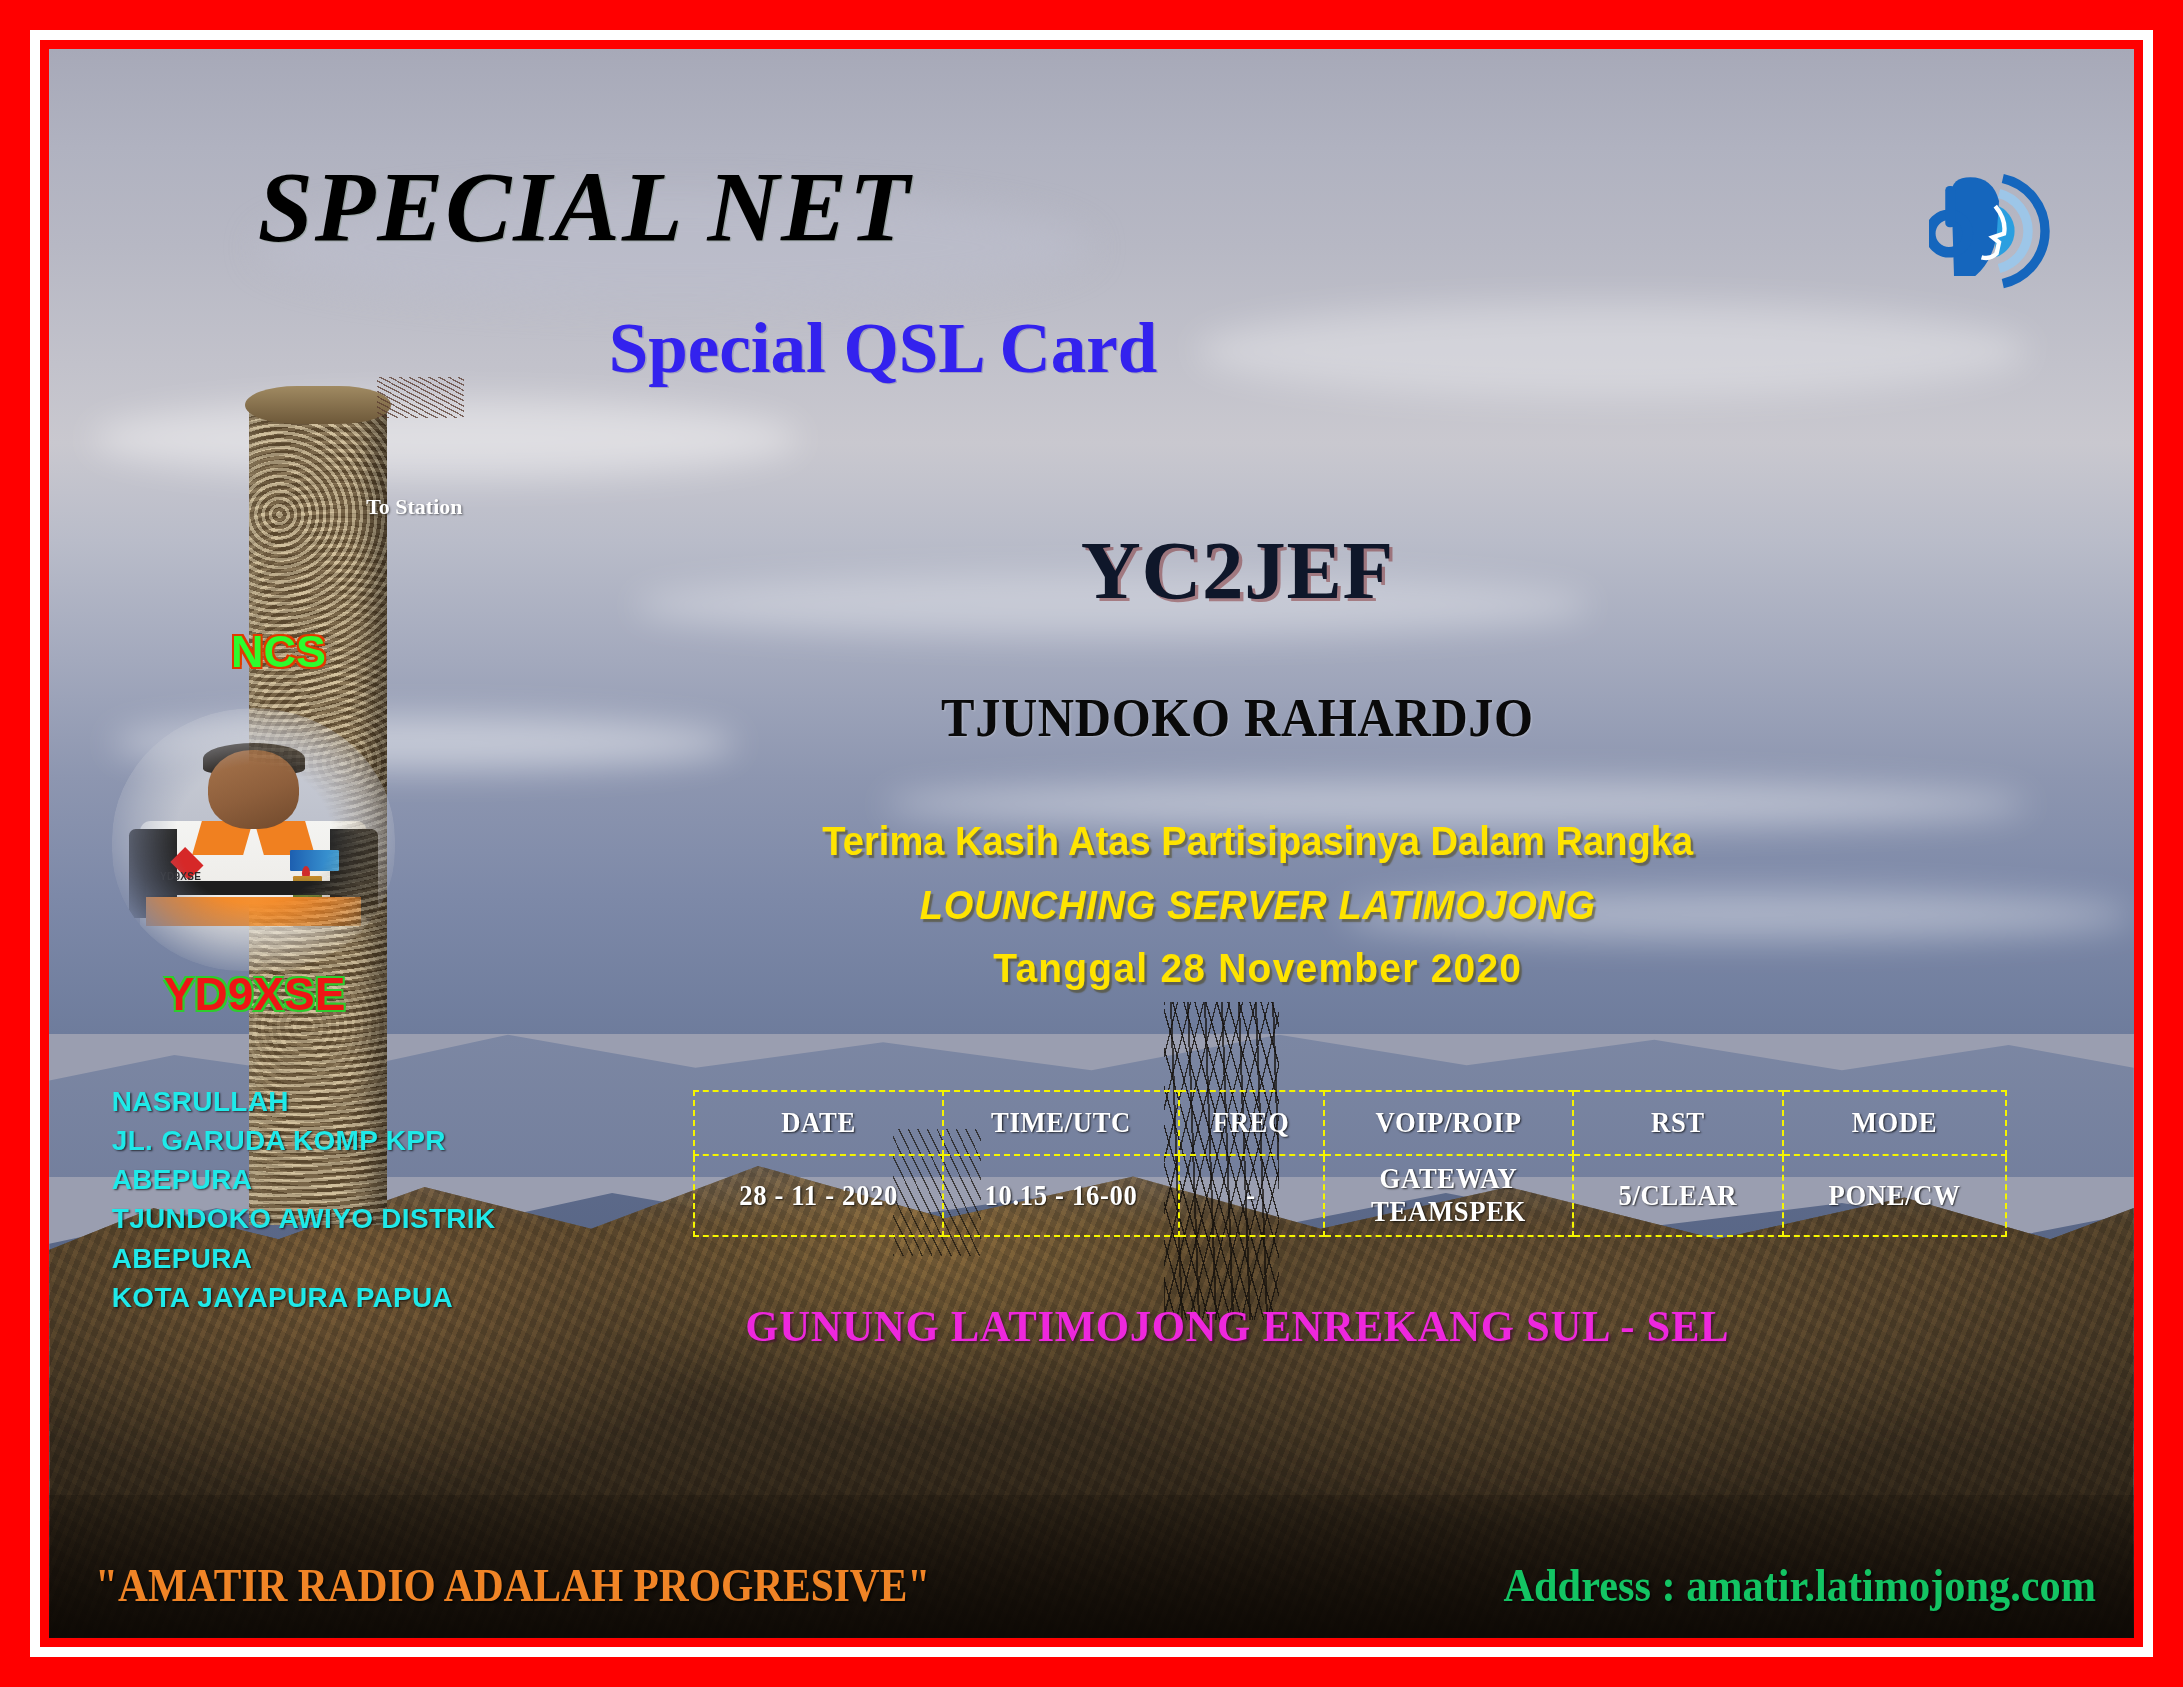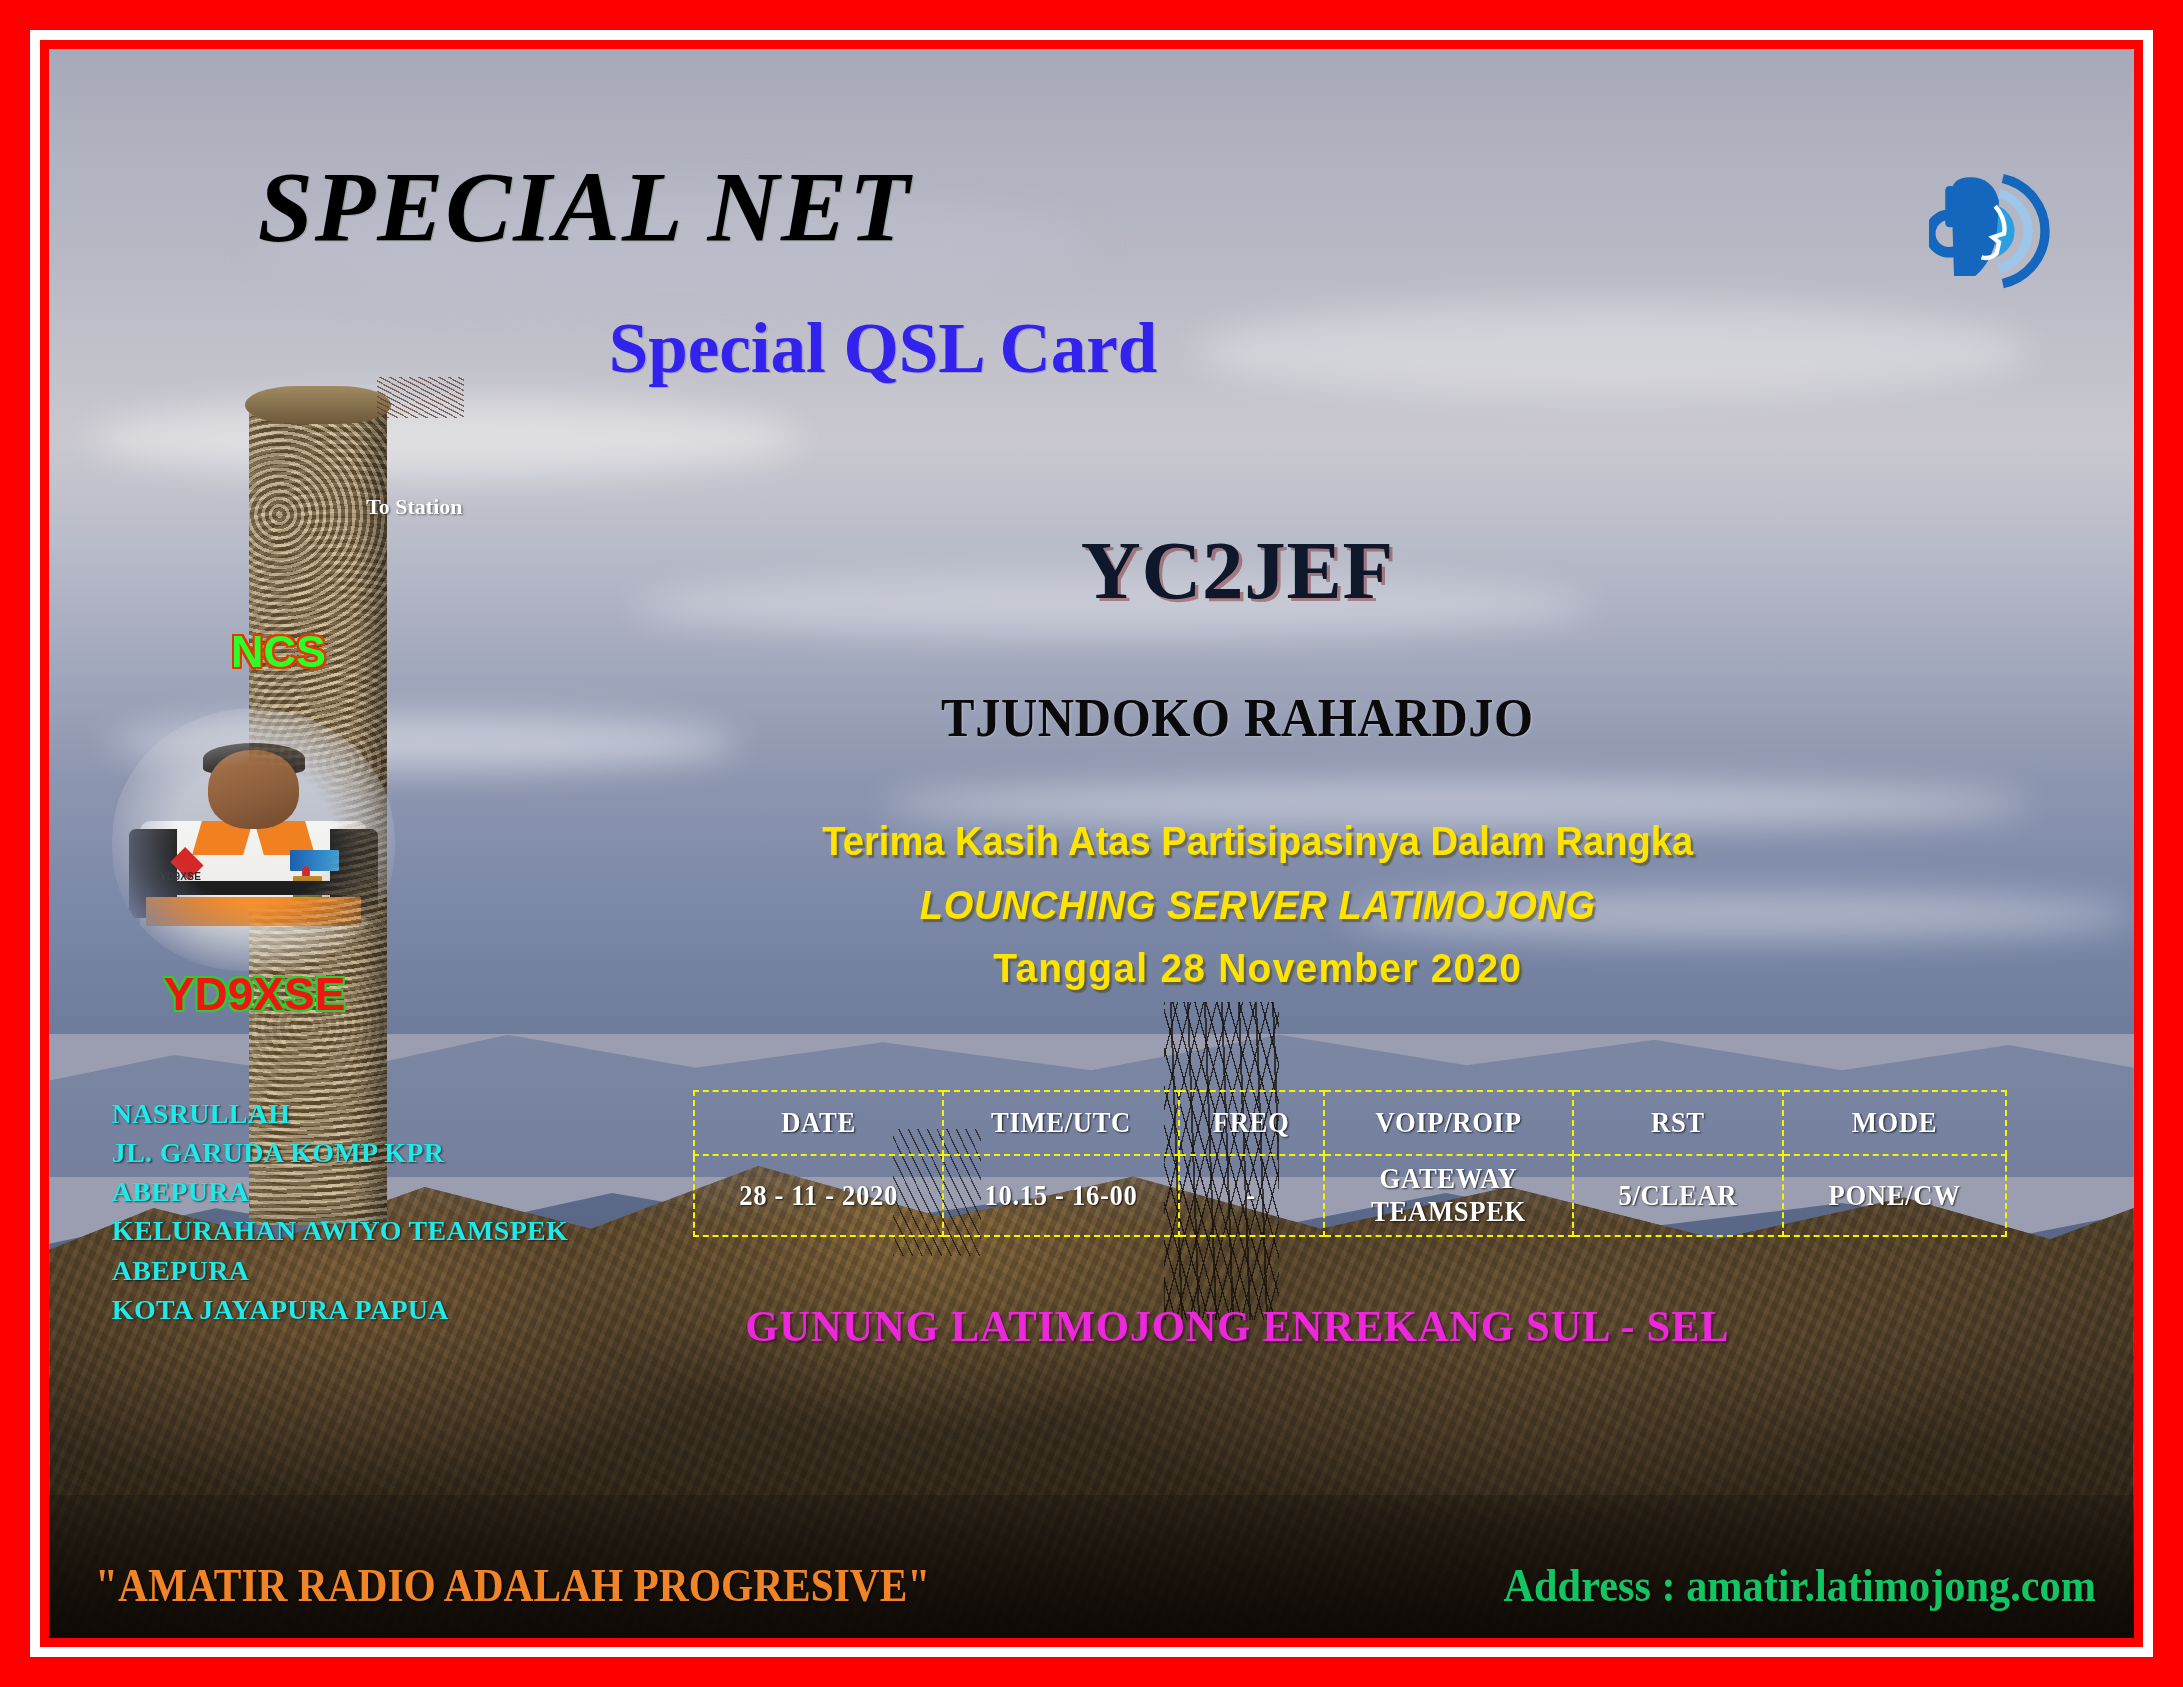--- a/index.html
+++ b/index.html
@@ -269,25 +269,24 @@
     color:#ef1515;
     text-shadow:
       -2px -2px 0 #2ecc2e, 2px -2px 0 #2ecc2e,
       -2px  2px 0 #2ecc2e, 2px  2px 0 #2ecc2e;
     white-space:nowrap;
   }
 
   
   #address {
     left:3.0%; top:65.0%;
-    font-family:Liberation Serif, serif;
+    font-family:Liberation Sans, sans-serif;
     font-weight:bold; font-size:28px; line-height:1.40;
     color:#1fe9e9; letter-spacing:0.3px;
     text-shadow:1.3px 1.3px 2px rgba(0,0,0,.65);
-    margin-top:12px;
   }
   #address div { white-space:nowrap; }
 
   
   #log-table {
     left:30.9%; top:65.5%; width:63.0%;
     border-collapse:collapse;
     table-layout:fixed;
   }
   #log-table td, #log-table th {
@@ -411,21 +410,21 @@
           <div class="ph-belt"></div>
           <div class="ph-sash"></div>
           <div class="ph-call">YD9XSE</div>
         </div>
         <div class="abs" id="ncs-call">YD9XSE</div>
 
         <div class="abs" id="address">
           <div>NASRULLAH</div>
           <div>JL. GARUDA KOMP KPR</div>
           <div>ABEPURA</div>
-          <div>KELURAHAN AWIYO TEAMSPEK</div>
+          <div>TJUNDOKO AWIYO DISTRIK</div>
           <div>ABEPURA</div>
           <div>KOTA JAYAPURA PAPUA</div>
         </div>
 
         <table class="abs" id="log-table">
           <thead>
             <tr>
               <th class="col-date">DATE</th>
               <th class="col-time">TIME/UTC</th>
               <th class="col-freq">FREQ</th>

